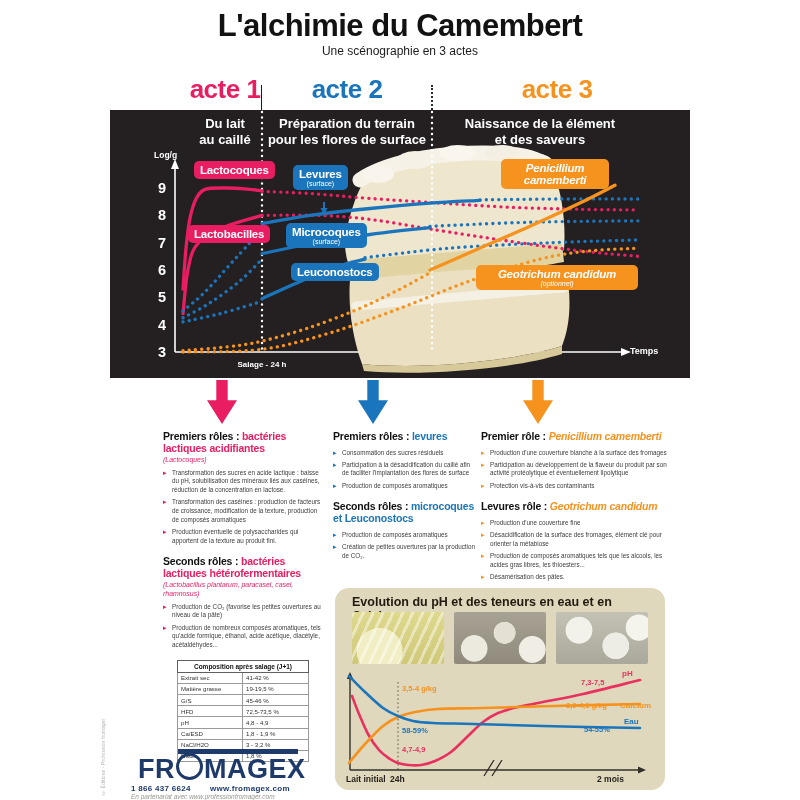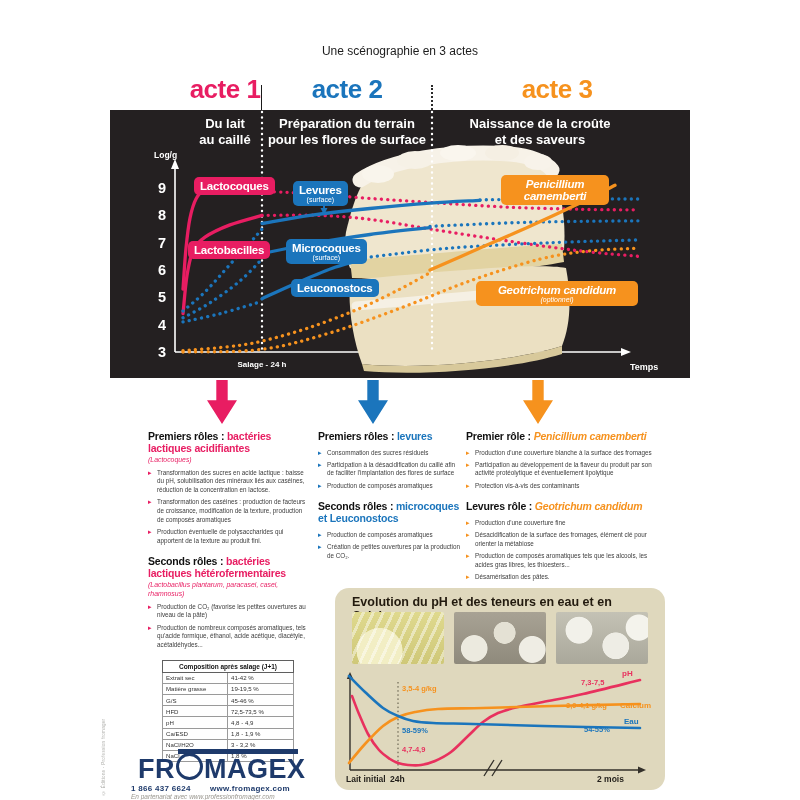--- a/index.html
+++ b/index.html
@@ -15,30 +15,30 @@
   .c-pink{color:#E81D62}.c-blue{color:#1B75BC}.c-orange{color:#F6921E}
   .acte-sep1{position:absolute;left:261px;top:85px;height:25px;border-left:1.6px solid #1a1a1a;}
   .acte-sep2{position:absolute;left:431px;top:85px;height:25px;border-left:2px dotted #2a2a2a;}
   
   .panel{position:absolute;left:110px;top:110px;width:580px;height:268px;background:#242021;}
   .sec-h-panel{position:absolute;top:6px;width:160px;text-align:center;color:#fff;
         font-size:13px;font-weight:bold;line-height:1.2;}
   .ytick{position:absolute;width:22px;text-align:right;color:#fff;font-size:14.5px;font-weight:bold;}
   .axlab{position:absolute;color:#fff;font-weight:bold;}
   .tagbox{position:absolute;border-radius:5px;color:#fff;font-weight:bold;
-        text-align:center;padding:3px 6px;line-height:1.05;z-index:5;margin-top:16px;}
+        text-align:center;padding:3px 6px;line-height:1.05;z-index:5;}
   .bg-pink{background:#E81D62}.bg-blue{background:#1B75BC}.bg-orange{background:#F6921E}
   .tag-main{font-size:11.5px;letter-spacing:-0.2px;}
   .tag-sub{font-size:7px;font-weight:normal;}
   .it{font-style:italic;}
   
   .big-arrow{position:absolute;top:380px;width:30px;height:44px;
      clip-path:polygon(31% 0,69% 0,69% 46%,100% 46%,50% 100%,0 46%,31% 46%);}
   
-  .col{position:absolute;top:430px;}
+  .col{position:absolute;top:430px;margin-left:15px;}
   .sec{margin-bottom:10px;}
   .sec-h{font-size:10.5px;font-weight:bold;color:#111;line-height:1.15;letter-spacing:-0.2px;}
   .sub-sp{font-size:6.9px;font-style:italic;margin:2px 0 4px 0;line-height:1.25;}
   .bul{position:relative;font-size:6.3px;line-height:1.38;color:#3c3c3c;margin:3.5px 0 0 9px;}
   .bul::before{content:"\25B8";position:absolute;left:-9px;top:-1px;font-size:7px;}
   .acc1 .bul::before{color:#E81D62}.acc2 .bul::before{color:#1B75BC}.acc3 .bul::before{color:#F6921E}
   
   .comp-table{margin:9px 0 0 14px;border-collapse:collapse;width:132px;background:#fff;}
   .comp-table th{border:1px solid #5f5f5f;font-size:6.5px;padding:2px;color:#111;}
   .comp-table td{border:1px solid #9a9a9a;font-size:6.1px;padding:1.6px 3px;color:#333;}
@@ -62,40 +62,41 @@
         color:#1E3A6B;letter-spacing:0.3px;}
   .partner{position:absolute;left:131px;top:793px;font-size:6.5px;font-style:italic;color:#99968e;}
   .vcredit{position:absolute;left:101px;top:690px;height:105px;writing-mode:vertical-rl;
         transform:rotate(180deg);font-size:4.5px;color:#b0b0ac;letter-spacing:0.3px;}
 </style>
 </head>
 <body>
 
 <div class="page">
 
+  <div class="title">L'alchimie du Camembert</div>
   <div class="subtitle">Une scénographie en 3 actes</div>
 
   <div class="acte c-pink" style="left:165px;">acte 1</div>
   <div class="acte c-blue" style="left:287px;">acte 2</div>
   <div class="acte c-orange" style="left:497px;">acte 3</div>
   <div class="acte-sep1"></div>
   <div class="acte-sep2"></div>
 
   <div class="panel">
 
     <div class="sec-h-panel" style="left:35px;">
       <div>Du lait</div>
       <div>au caillé</div>
     </div>
     <div class="sec-h-panel" style="left:157px;">
       <div>Préparation du terrain</div>
       <div>pour les flores de surface</div>
     </div>
     <div class="sec-h-panel" style="left:350px;">
-      <div>Naissance de la croûte</div>
+      <div>Naissance de la élément</div>
       <div>et des saveurs</div>
     </div>
 
     <svg id="main-chart" width="580" height="268" viewBox="0 0 580 268" style="position:absolute;left:0;top:0;">
       <g id="mc-axes">
         <path d="M65,242 L65,58" stroke="#ffffff" stroke-width="1.6" fill="none"></path>
         <polygon points="65,49 61,59 69,59" fill="#ffffff"></polygon>
         <path d="M65,242 L512,242" stroke="#ffffff" stroke-width="1.6" fill="none"></path>
         <polygon points="521,242 511,238 511,246" fill="#ffffff"></polygon>
       </g>
@@ -142,21 +143,21 @@
 
     <div class="ytick" style="left:34px;top:70px;">9</div>
     <div class="ytick" style="left:34px;top:97px;">8</div>
     <div class="ytick" style="left:34px;top:125px;">7</div>
     <div class="ytick" style="left:34px;top:152px;">6</div>
     <div class="ytick" style="left:34px;top:179px;">5</div>
     <div class="ytick" style="left:34px;top:207px;">4</div>
     <div class="ytick" style="left:34px;top:234px;">3</div>
 
     <div class="axlab" style="left:44px;top:40px;font-size:8.5px;">Log/g</div>
-    <div class="axlab" style="left:520px;top:252px;font-size:9px;">Temps</div>
+    <div class="axlab" style="left:520px;top:236px;font-size:9px;">Temps</div>
     <div class="axlab" style="left:112px;top:250px;width:80px;text-align:center;font-size:8px;">Salage - 24 h</div>
 
     <div class="tagbox bg-pink" style="left:84px;top:51px;">
       <div class="tag-main">Lactocoques</div>
     </div>
     <div class="tagbox bg-blue" style="left:183px;top:55px;">
       <div class="tag-main">Levures</div>
       <div class="tag-sub">(surface)</div>
     </div>
     <div class="tagbox bg-orange it" style="left:391px;top:49px;width:96px;">

